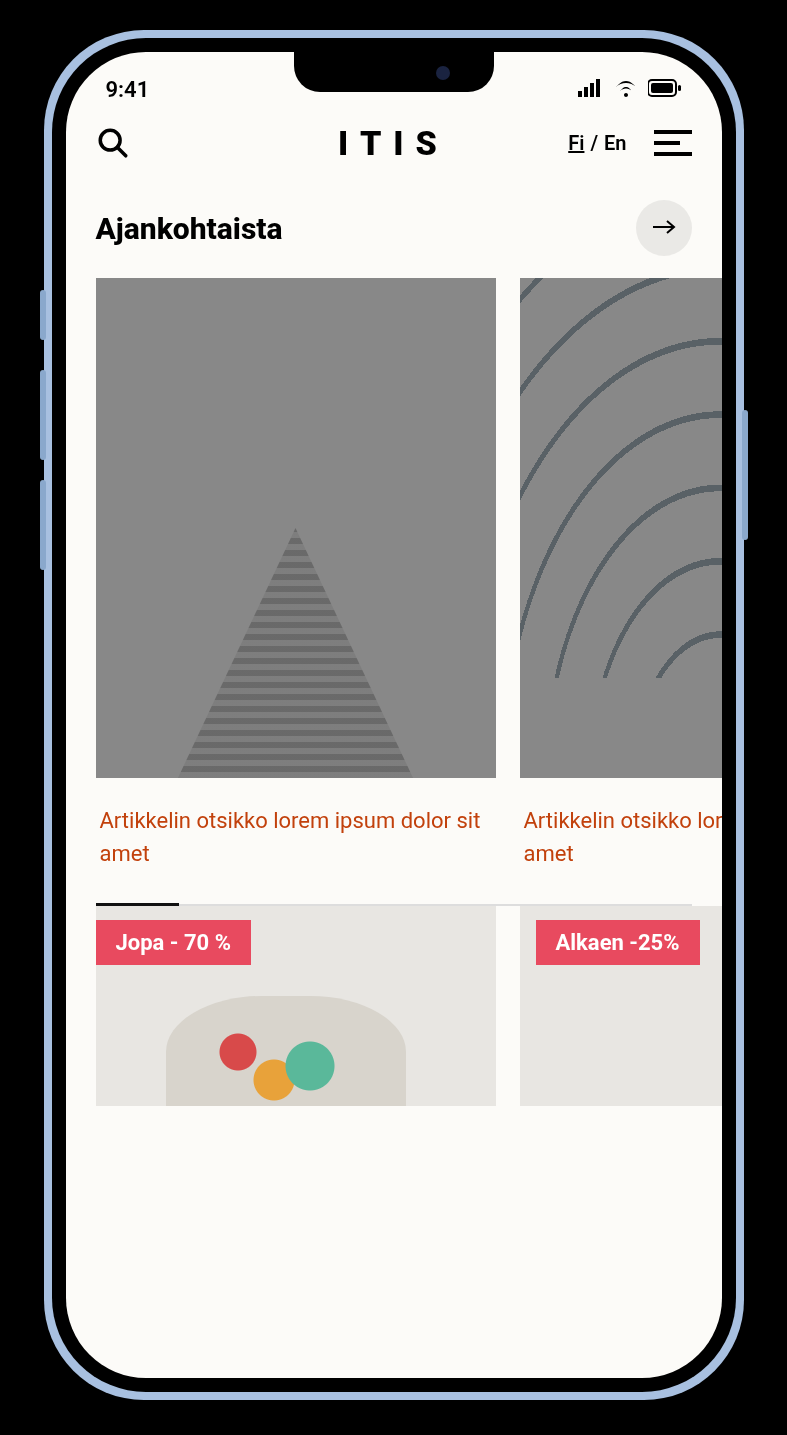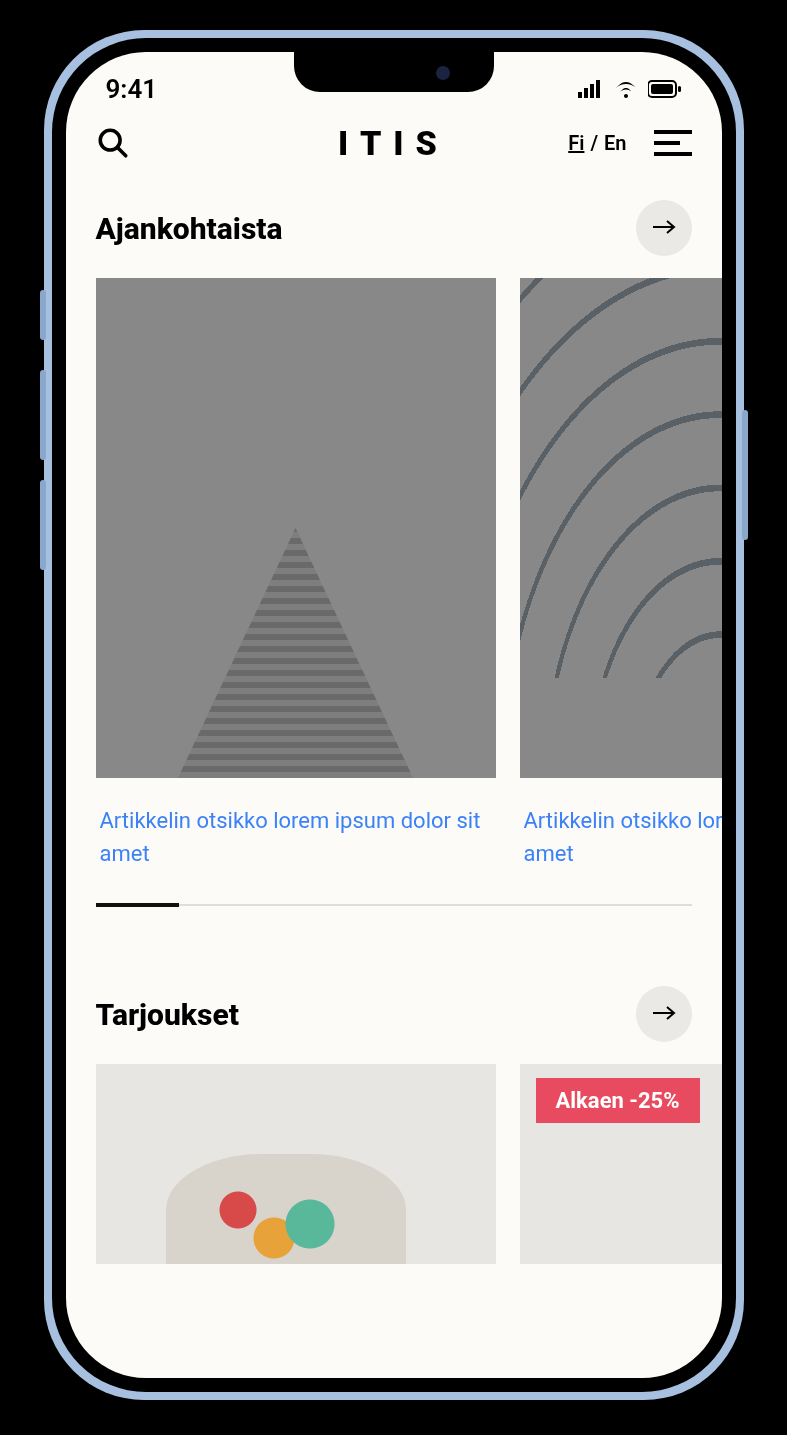--- a/index.html
+++ b/index.html
@@ -65,21 +65,21 @@
   .side-btn.l3 { left: -4px; top: 450px; width: 6px; height: 90px; }
   .side-btn.r1 { right: -4px; top: 380px; width: 6px; height: 130px; }
 
   .status-bar {
     display: flex;
     justify-content: space-between;
     align-items: center;
     padding: 20px 40px 6px;
     height: 60px;
     font-weight: 600;
-    font-size: 26px;
+    font-size: 22px;
   }
   .status-right { display: flex; gap: 10px; align-items: center; }
 
   .nav-bar {
     display: flex;
     align-items: center;
     padding: 14px 30px 10px;
     position: relative;
   }
   .nav-bar .search {
@@ -161,21 +161,21 @@
     overflow: hidden;
   }
   .news-img-2::before{
     content:"";
     position:absolute; inset:-20% -40% 20% -40%;
     background: repeating-radial-gradient(ellipse at 50% 120%, transparent 0 40px,#2a3a44 40px 44px);
     opacity:.5;
   }
   .news-title {
     font-size: 22px;
-    color: #3b82f6;
+    color: #c2410c;
     padding: 26px 4px 0;
     line-height: 1.5;
     font-weight: 400;
   }
 
   .progress {
     margin: 34px 30px 0;
     height: 2px;
     background: #ddd;
     position: relative;
@@ -298,34 +298,24 @@
           <div class="img news-img-1"></div>
           <div class="news-title">Artikkelin otsikko lorem ipsum dolor sit amet</div>
         </div>
         <div class="card news-card">
           <div class="img news-img-2"></div>
           <div class="news-title">Artikkelin otsikko lorem ipsum dolor sit amet</div>
         </div>
       </div>
       <div class="progress"></div>
 
-      <div class="section-header" style="padding-top:80px">
-        <h2>Tarjoukset</h2>
-        <div class="arrow-btn">
-          <span>
-            <svg width="24" height="14" viewBox="0 0 24 14">
-                <line x1="1" y1="7" x2="21" y2="7" stroke="#000" stroke-width="2"></line>
-                <polyline points="15,1 22,7 15,13" fill="none" stroke="#000" stroke-width="2"></polyline>
-              </svg>
-          </span>
-        </div>
-      </div>
       <div class="carousel">
         <div class="card offer-card">
           <div class="img offer-img-1"></div>
+          <div class="badge">Jopa - 70 %</div>
         </div>
         <div class="card offer-card second">
           <div class="img offer-img-2"></div>
           <div class="badge">Alkaen -25%</div>
         </div>
       </div>
 
     </div>
   </div>
 </div>

